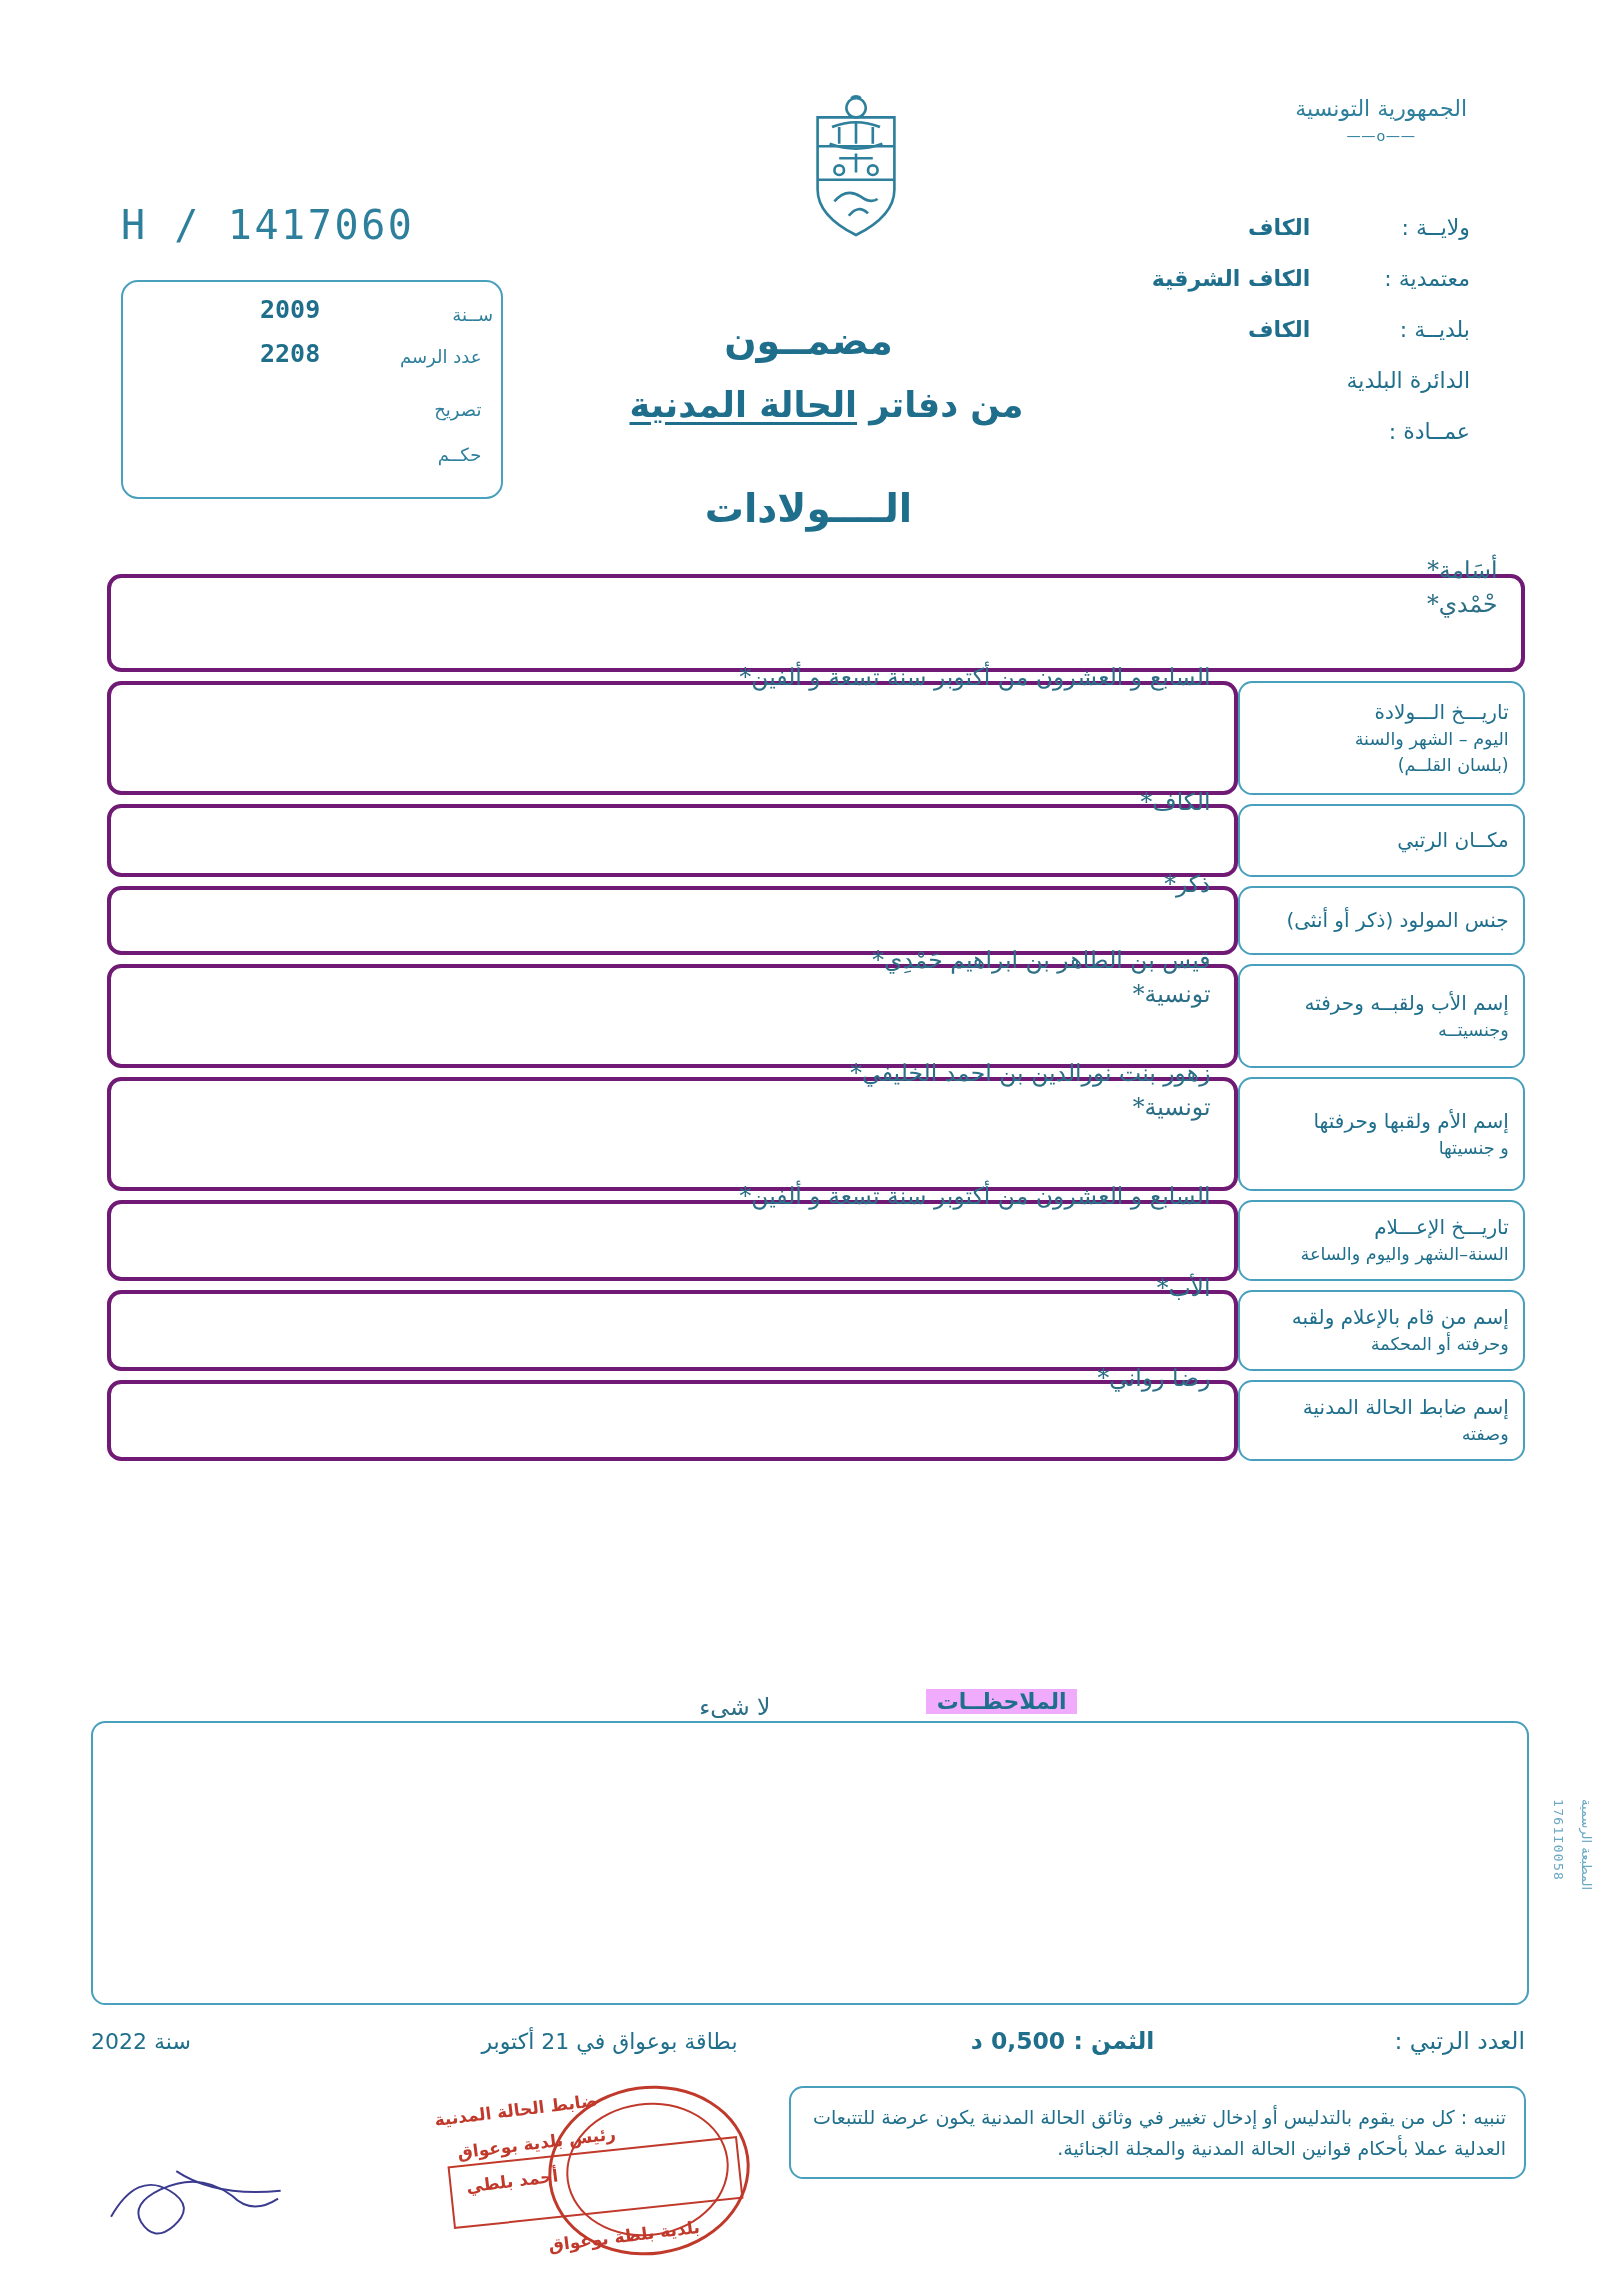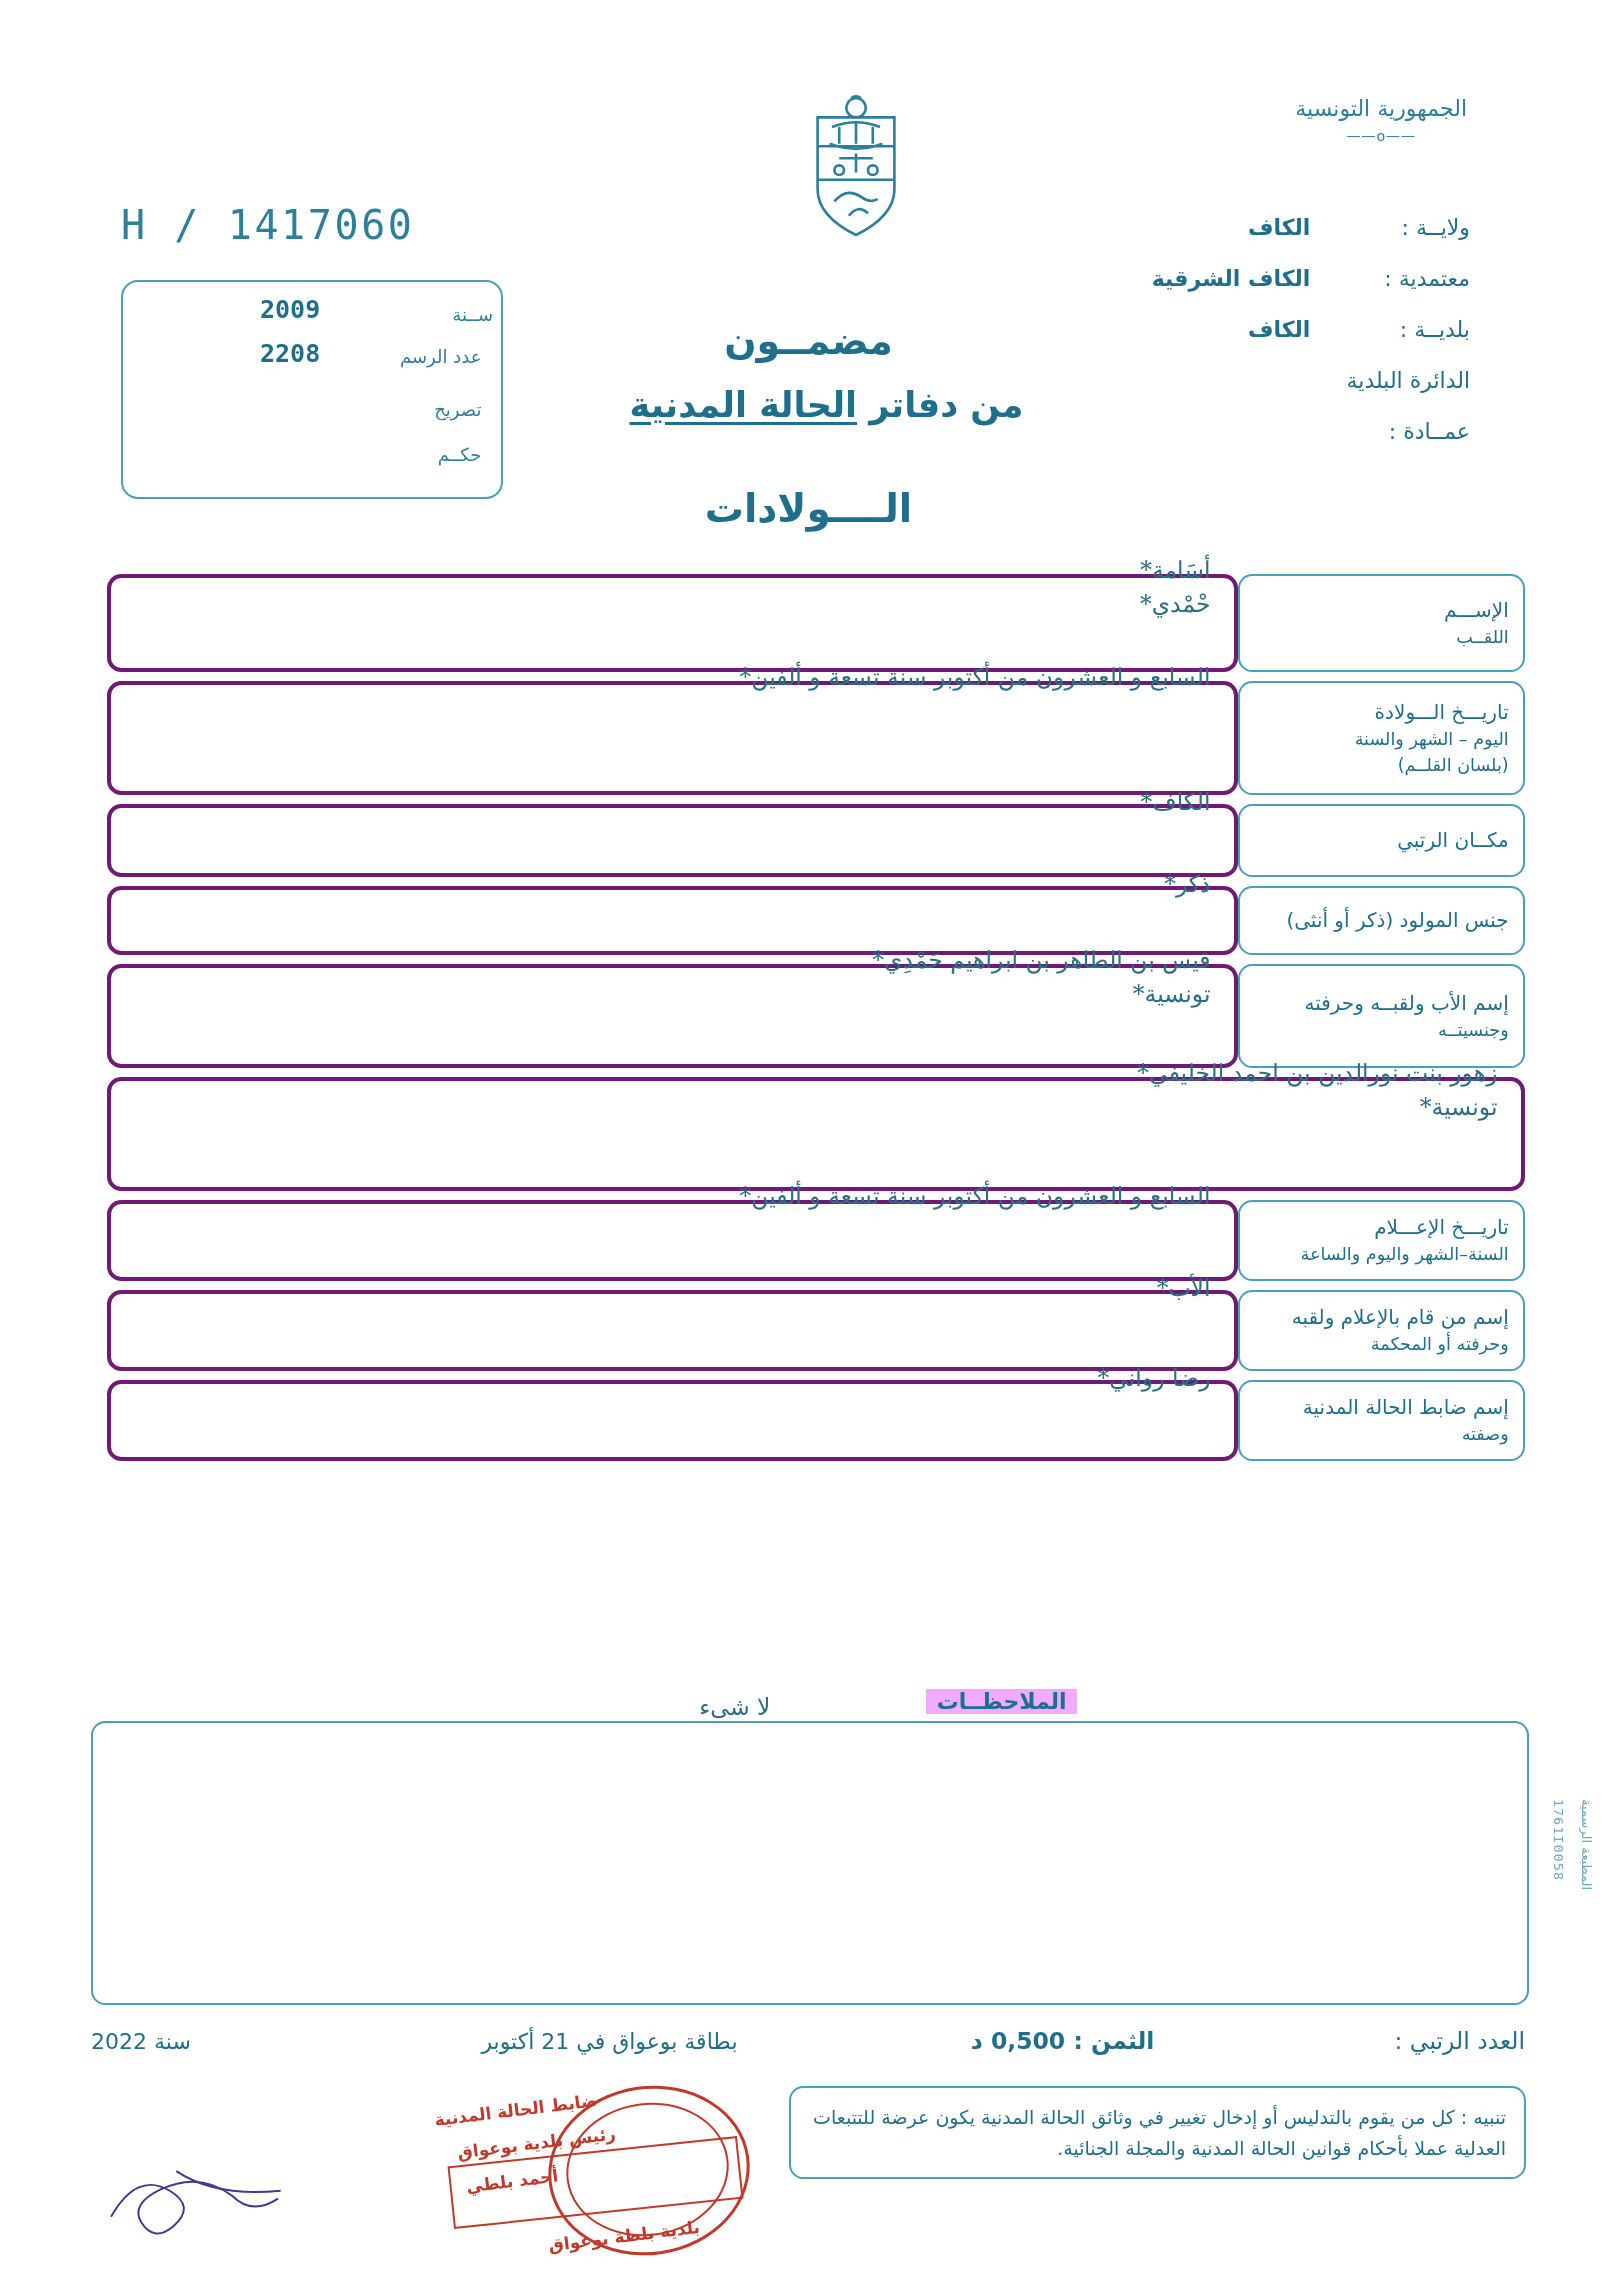--- a/index.html
+++ b/index.html
@@ -255,24 +255,20 @@
     </div>
     <div class="hdr-row">
       <span class="hdr-lab">عمــادة :</span>
       <span class="hdr-val"></span>
     </div>
   </div>
 
   <div class="tbl">
 
     <div class="row r-name">
-      <div class="lab-cell">
-        <span>الإســـم</span>
-        <span class="sub">اللقــب</span>
-      </div>
       <div class="val-cell">
         <span class="hand ink top">أسَامة*</span>
         <span class="hand ink mid">حْمْدي*</span>
       </div>
     </div>
 
     <div class="row r-birth">
       <div class="lab-cell">
         <span>تاريـــخ الـــولادة</span>
         <span class="sub">اليوم – الشهر والسنة</span>
@@ -306,20 +302,24 @@
         <span>إسم الأب ولقبــه وحرفته</span>
         <span class="sub">وجنسيتــه</span>
       </div>
       <div class="val-cell">
         <span class="hand ink top">قيس بن الطاهر بن ابراهيم حَمْدِي*</span>
         <span class="hand ink mid">تونسية*</span>
       </div>
     </div>
 
     <div class="row r-mother">
+      <div class="lab-cell">
+        <span>إسم الأم ولقبها وحرفتها</span>
+        <span class="sub">و جنسيتها</span>
+      </div>
       <div class="val-cell">
         <span class="hand ink top">زهور بنت نورالدين بن احمد الخليفي*</span>
         <span class="hand ink mid">تونسية*</span>
       </div>
     </div>
 
     <div class="row r-declare">
       <div class="lab-cell">
         <span>تاريـــخ  الإعـــلام</span>
         <span class="sub">السنة–الشهر واليوم والساعة</span>

